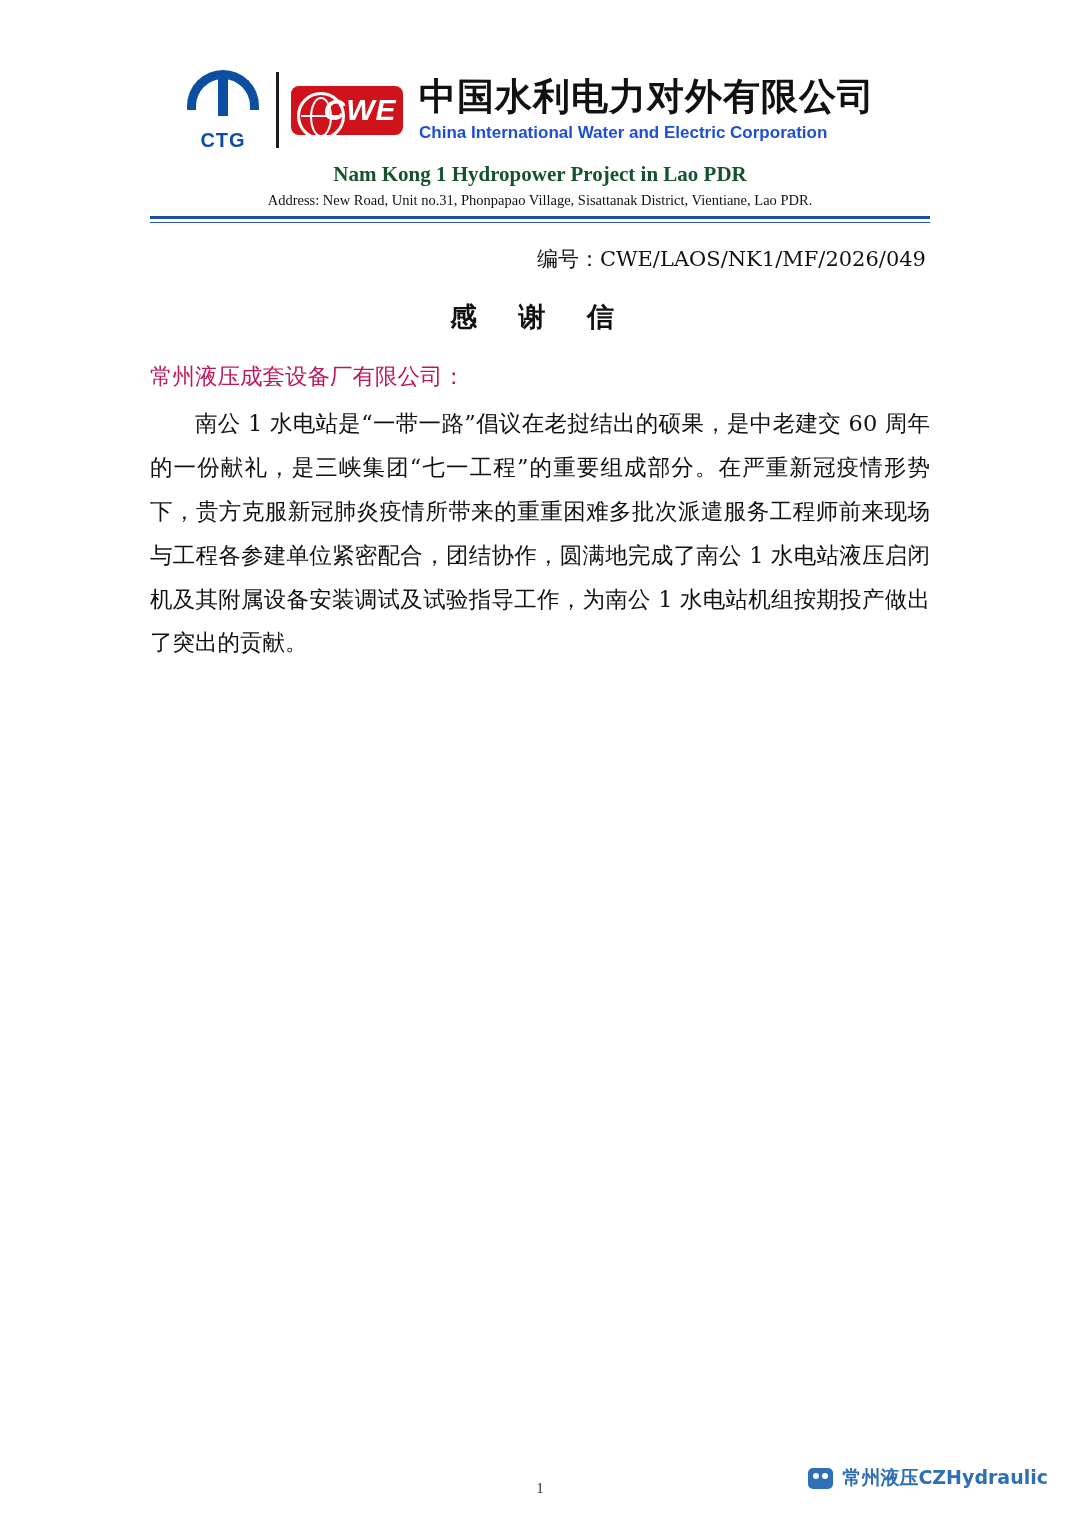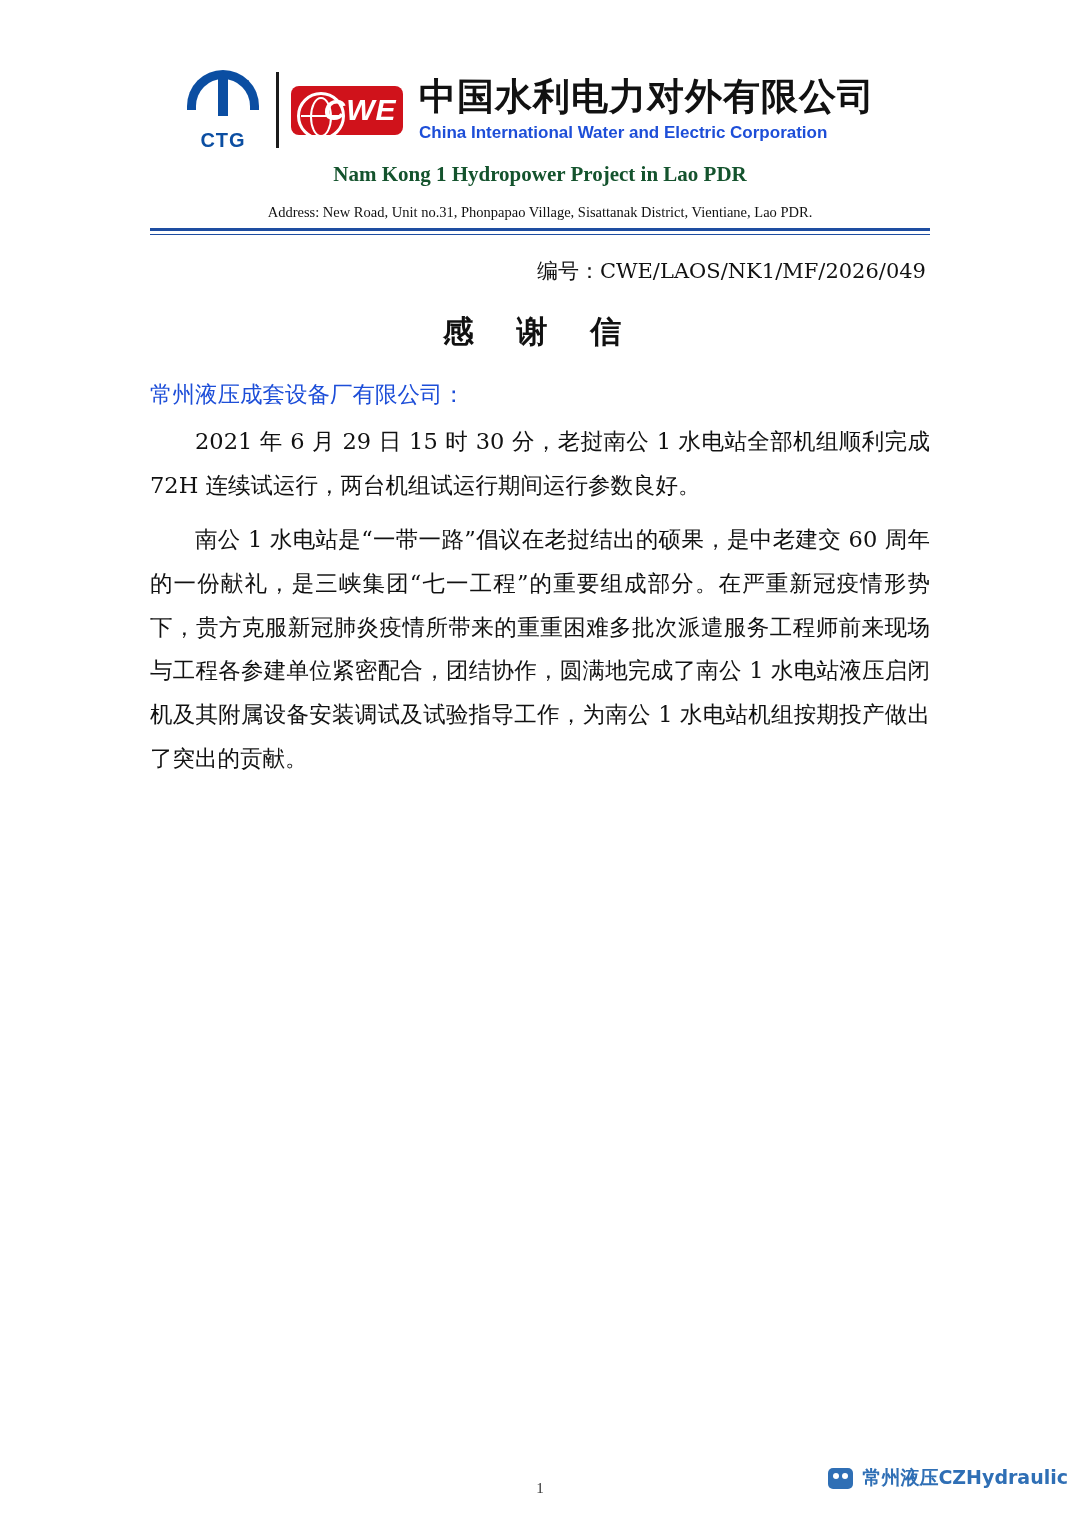--- a/index.html
+++ b/index.html
@@ -155,21 +155,21 @@
     font-family: "Liberation Serif", serif;
     font-weight: bold;
     font-size: 21px;
     color: #14532d;
     margin-top: 6px;
   }
   .project-addr {
     font-family: "Liberation Serif", serif;
     font-size: 14.5px;
     color: #111111;
-    margin-top: 17px;
+    margin-top: 5px;
   }
   .rule {
     margin-top: 7px;
     border-top: 3px solid #1e4ea1;
     border-bottom: 1px solid #1e4ea1;
     height: 3px;
   }
 
   
   .docnum {
@@ -179,30 +179,30 @@
     margin-top: 22px;
     padding-right: 4px;
     color: #111111;
   }
 
   
   .letter-title {
     text-align: center;
     font-family: "DejaVu Serif", serif;
     font-weight: bold;
-    font-size: 31px;
+    font-size: 27px;
     letter-spacing: 16px;
     margin-top: 26px;
     color: #111111;
   }
   .salutation {
     font-family: "DejaVu Serif", serif;
     font-size: 22.5px;
     margin-top: 26px;
-    color: #1d4ed8;
+    color: #be185d;
   }
   .para {
     font-family: "DejaVu Serif", serif;
     font-size: 22.5px;
     line-height: 1.95;
     text-align: justify;
     text-justify: inter-ideograph;
     text-indent: 2em;
     margin-top: 10px;
     color: #111111;
@@ -214,21 +214,21 @@
     bottom: 30px;
     left: 0;
     width: 100%;
     text-align: center;
     font-family: "Liberation Serif", serif;
     font-size: 15px;
     color: #333;
   }
   .watermark {
     position: absolute;
-    right: 12px;
+    right: 32px;
     bottom: 36px;
     display: flex;
     align-items: center;
     gap: 9px;
     color: #2f6fb5;
     font-family: "DejaVu Sans", sans-serif;
     font-size: 19px;
     font-weight: bold;
     white-space: nowrap;
   }
@@ -287,21 +287,20 @@
     <div class="project-addr">Address: New Road, Unit no.31, Phonpapao Village, Sisattanak District, Vientiane, Lao PDR.</div>
   </div>
 
   <div class="rule"></div>
 
   <div class="docnum">编号：CWE/LAOS/NK1/MF/2026/049</div>
 
   <div class="letter-title">感 谢 信</div>
   <div class="salutation">常州液压成套设备厂有限公司：</div>
 
-  <div class="para">2021 年 6 月 29 日 15 时 30 分，老挝南公 1 水电站全部机组顺利完成 72H 连续试运行，两台机组试运行期间运行参数良好。</div>
   <div class="para">南公 1 水电站是“一带一路”倡议在老挝结出的硕果，是中老建交 60 周年的一份献礼，是三峡集团“七一工程”的重要组成部分。在严重新冠疫情形势下，贵方克服新冠肺炎疫情所带来的重重困难多批次派遣服务工程师前来现场与工程各参建单位紧密配合，团结协作，圆满地完成了南公 1 水电站液压启闭机及其附属设备安装调试及试验指导工作，为南公 1 水电站机组按期投产做出了突出的贡献。</div>
 
 </div>
 
 <div class="page-number">1</div>
 
 <div class="watermark">
   <span class="wm-icon"></span>
   <span>常州液压CZHydraulic</span>
 </div>

